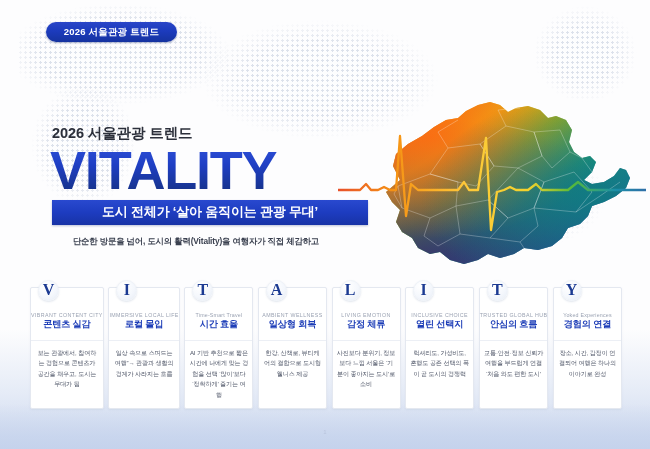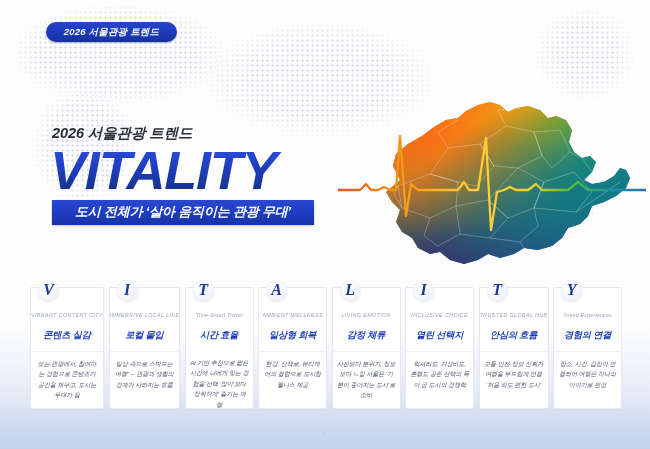--- a/index.html
+++ b/index.html
@@ -10,21 +10,20 @@
     position: relative;
   }
 
   #stage {
     position: absolute;
     inset: 0;
     width: 650px;
     height: 449px;
     background: #fdfdfe;
     overflow: hidden;
-    font-style: italic;
   }
   .dot-blob {
     position: absolute;
     background-image: radial-gradient(#dbe0ea 1.05px, transparent 1.15px);
     background-size: 5px 5px;
     opacity: .95;
   }
 
   
   .bottom-wash {
@@ -82,21 +81,21 @@
     background-clip: text;
     color: transparent;
     -webkit-text-fill-color: transparent;
     margin: 1px 0 0 -2px;
     transform: scaleX(1.02);
     transform-origin: left center;
   }
 
   .hero-bar {
     margin-top: 3px;
-    width: 262px; height: 25px;
+    width: 316px; height: 25px;
     background: linear-gradient(to bottom, #2949cf 0%, #1d3cc0 50%, #1833a6 100%);
     display: flex; align-items: center; justify-content: center;
     box-shadow: 0 1px 2px rgba(20,40,110,.28);
   }
   .hero-bar span {
     color: #fff;
     font-size: 13px;
     font-weight: 700;
     letter-spacing: -.2px;
     white-space: nowrap;
@@ -166,21 +165,20 @@
     letter-spacing: .42px;
     color: #9aa2b2;
     text-transform: uppercase;
     text-align: center;
     white-space: nowrap;
     font-weight: 400;
   }
   .card-en.mixed { text-transform: none; letter-spacing: .2px; }
 
   .card-ko {
-    margin-top: 11px;
     font-size: 9.2px;
     font-weight: 700;
     color: #1f3fb8;
     letter-spacing: -.2px;
     text-align: center;
     white-space: nowrap;
   }
 
   .card-divider {
     margin-top: 9px;
@@ -238,20 +236,21 @@
     <span>2026 서울관광 트렌드</span>
   </div>
 
   <div class="hero">
     <div class="hero-kicker">2026 서울관광 트렌드</div>
     <div class="hero-title">VITALITY</div>
     <div class="hero-bar">
       <span>도시 전체가 ‘살아 움직이는 관광 무대’</span>
     </div>
     <div class="hero-desc">
+      <div>단순한 방문을 넘어, 도시의 활력(Vitality)을 여행자가 직접 체감하고</div>
     </div>
   </div>
 
   <div class="art">
     <svg viewBox="0 0 308 185" xmlns="http://www.w3.org/2000/svg">
       <defs>
         <linearGradient id="seoulGrad" x1="0" y1="0.15" x2="1" y2="0.95">
           <stop offset="0.00" stop-color="#ef4a21"></stop>
           <stop offset="0.13" stop-color="#f26a12"></stop>
           <stop offset="0.27" stop-color="#e4c31a"></stop>

